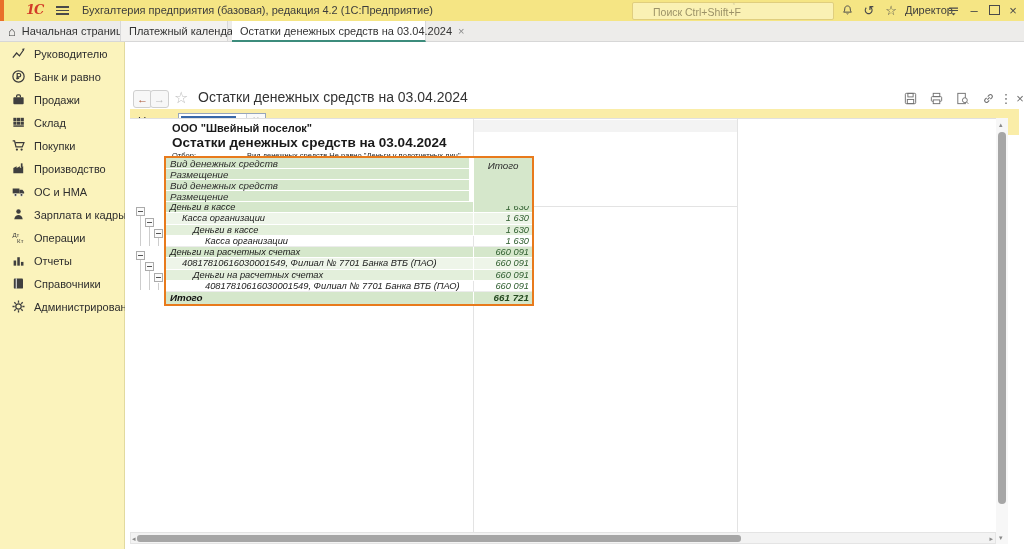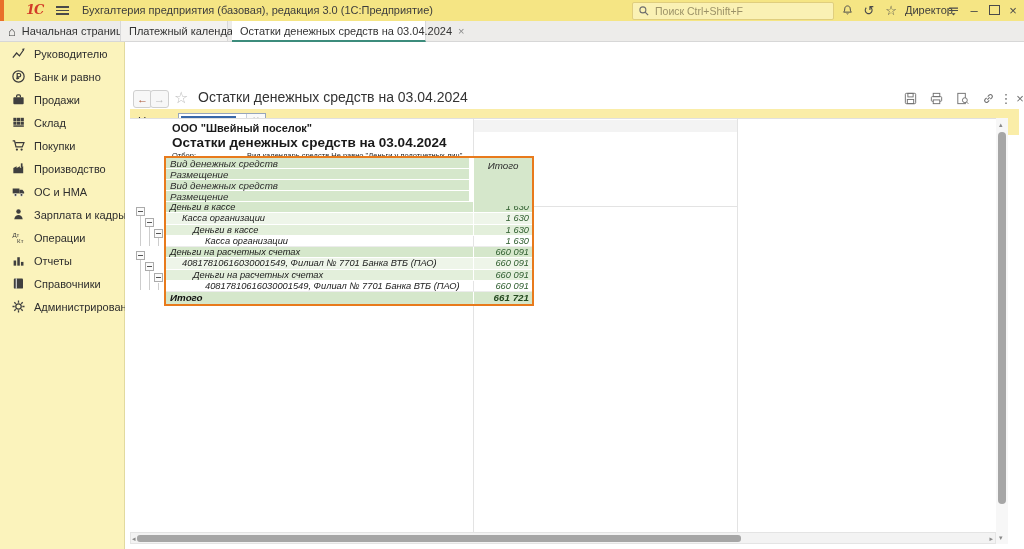--- a/index.html
+++ b/index.html
@@ -9,21 +9,21 @@
   .abs{position:absolute;}
 
   
   .topbar{position:absolute;left:0;top:0;width:1024px;height:21px;background:#F5E584;}
   .edge-stripe{position:absolute;left:0;top:0;width:4px;height:21px;background:#E96F29;}
   .logo{position:absolute;left:26px;top:2px;font:italic bold 13px "DejaVu Serif",serif;color:#D23B28;letter-spacing:-1px;}
   .burger{position:absolute;left:56px;top:6px;width:13px;height:9px;}
   .burger i{display:block;height:1.6px;background:#4a4a4a;margin-bottom:2px;}
   .app-title{position:absolute;left:82px;top:4px;font-size:11px;color:#3c3c3c;white-space:nowrap;}
   .search-box{position:absolute;left:632px;top:2px;width:200px;height:16px;background:#FAF1B4;
-              border:1px solid #E0CE7E;border-radius:2px;display:flex;align-items:center;}
+              border:1px solid #E0CE7E;border-radius:2px;display:flex;align-items:center;flex-direction:column;}
   .search-box svg{width:12px;height:12px;margin:0 3px 0 5px;}
   .search-box input{border:0;background:transparent;outline:none;font-size:10.5px;color:#8c825e;width:160px;}
   .search-box input::placeholder{color:#9c9268;}
   .top-ico{position:absolute;top:1px;width:18px;height:18px;display:flex;align-items:center;justify-content:center;
            font-size:13px;color:#4a4a4a;cursor:default;}
   .user-label{position:absolute;top:4px;font-size:11px;color:#3c3c3c;}
   .win-max{width:9px;height:8px;border:1.4px solid #4a4a4a;display:inline-block;}
 
   
   .tabbar{position:absolute;left:0;top:21px;width:1024px;height:21px;background:#EDECEA;border-bottom:1px solid #D7D7D7;box-sizing:border-box;}
@@ -113,21 +113,21 @@
 <div class="screen">
 
   <div class="topbar">
     <div class="edge-stripe"></div>
     <div class="logo">1С</div>
     <div class="burger">
         <i></i>
         <i></i>
         <i></i>
       </div>
-    <div class="app-title">Бухгалтерия предприятия (базовая), редакция 3.0  (1С:Предприятие)</div>
+    <div class="app-title">Бухгалтерия предприятия (базовая), редакция 4.2  (1С:Предприятие)</div>
     <div class="search-box">
       <svg viewBox="0 0 16 16">
           <circle cx="6.5" cy="6.5" r="4" fill="none" stroke="#6e6e6e" stroke-width="1.4"></circle>
           <path d="M9.5 9.5l4 4" stroke="#6e6e6e" stroke-width="1.6"></path>
         </svg>
       <input placeholder="Поиск Ctrl+Shift+F" style="">
     </div>
     <div class="top-ico" style="left:838px">
       <svg viewBox="0 0 16 16" width="13" height="13">
           <path d="M8 2.4c2.1 0 3.4 1.5 3.4 3.6 0 2.5.8 3.4 1.4 4H3.2c.6-.6 1.4-1.5 1.4-4C4.6 3.9 5.9 2.4 8 2.4z" fill="none" stroke="#4a4a4a" stroke-width="1.2"></path>
@@ -405,21 +405,21 @@
 
     <div class="canvas">
       <div class="band"></div>
       <div class="gridline abs" style="left:343px;top:0;width:1px;height:413px"></div>
       <div class="gridline abs" style="left:607px;top:0;width:1px;height:413px"></div>
       <div class="gridline abs" style="left:402px;top:87px;width:205px;height:1px"></div>
 
       <div class="company">ООО "Швейный поселок"</div>
       <div class="rtitle">Остатки денежных средств на 03.04.2024</div>
       <div class="filter-label">Отбор:</div>
-      <div class="filter-value">Вид календарь средств Не равно "Деньги у подотчетных лиц"</div>
+      <div class="filter-value">Вид денежных средств Не равно "Деньги у подотчетных лиц"</div>
 
       <div class="gline" style="left:10px;top:96px;height:31px"></div>
       <div class="gline" style="left:19px;top:108px;height:19px"></div>
       <div class="gline" style="left:28px;top:119px;height:8px"></div>
       <div class="gbox" style="left:6px;top:88px">
           <i></i>
         </div>
       <div class="gbox" style="left:15px;top:99px">
           <i></i>
         </div>

